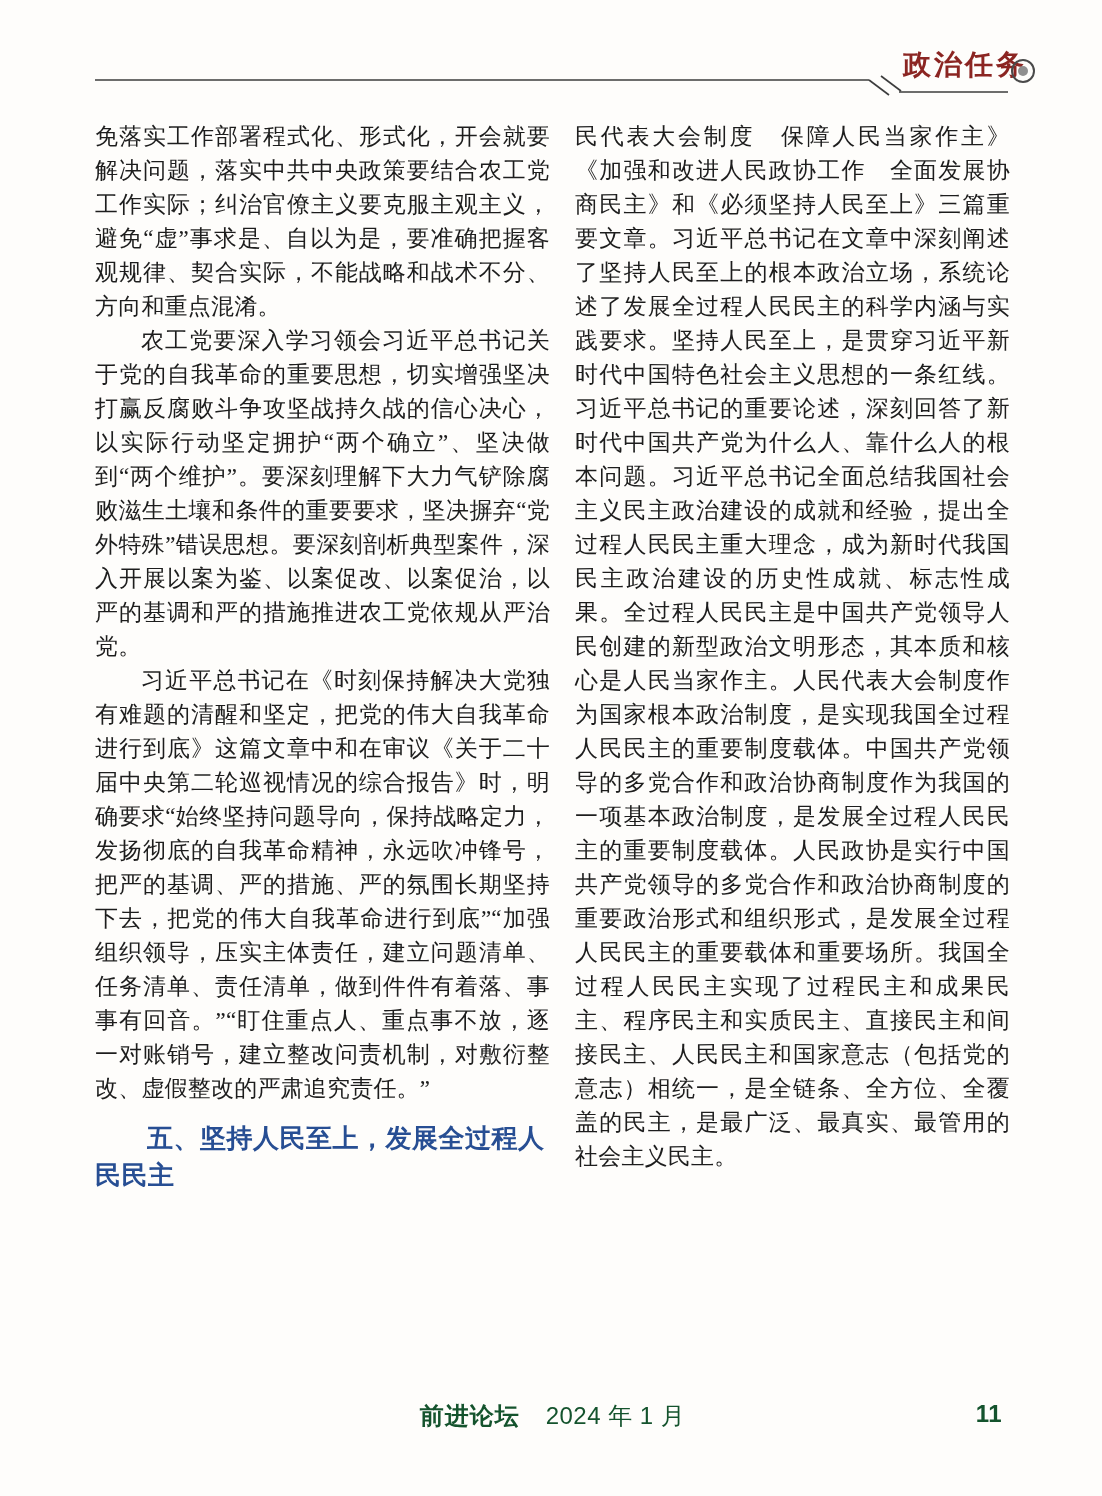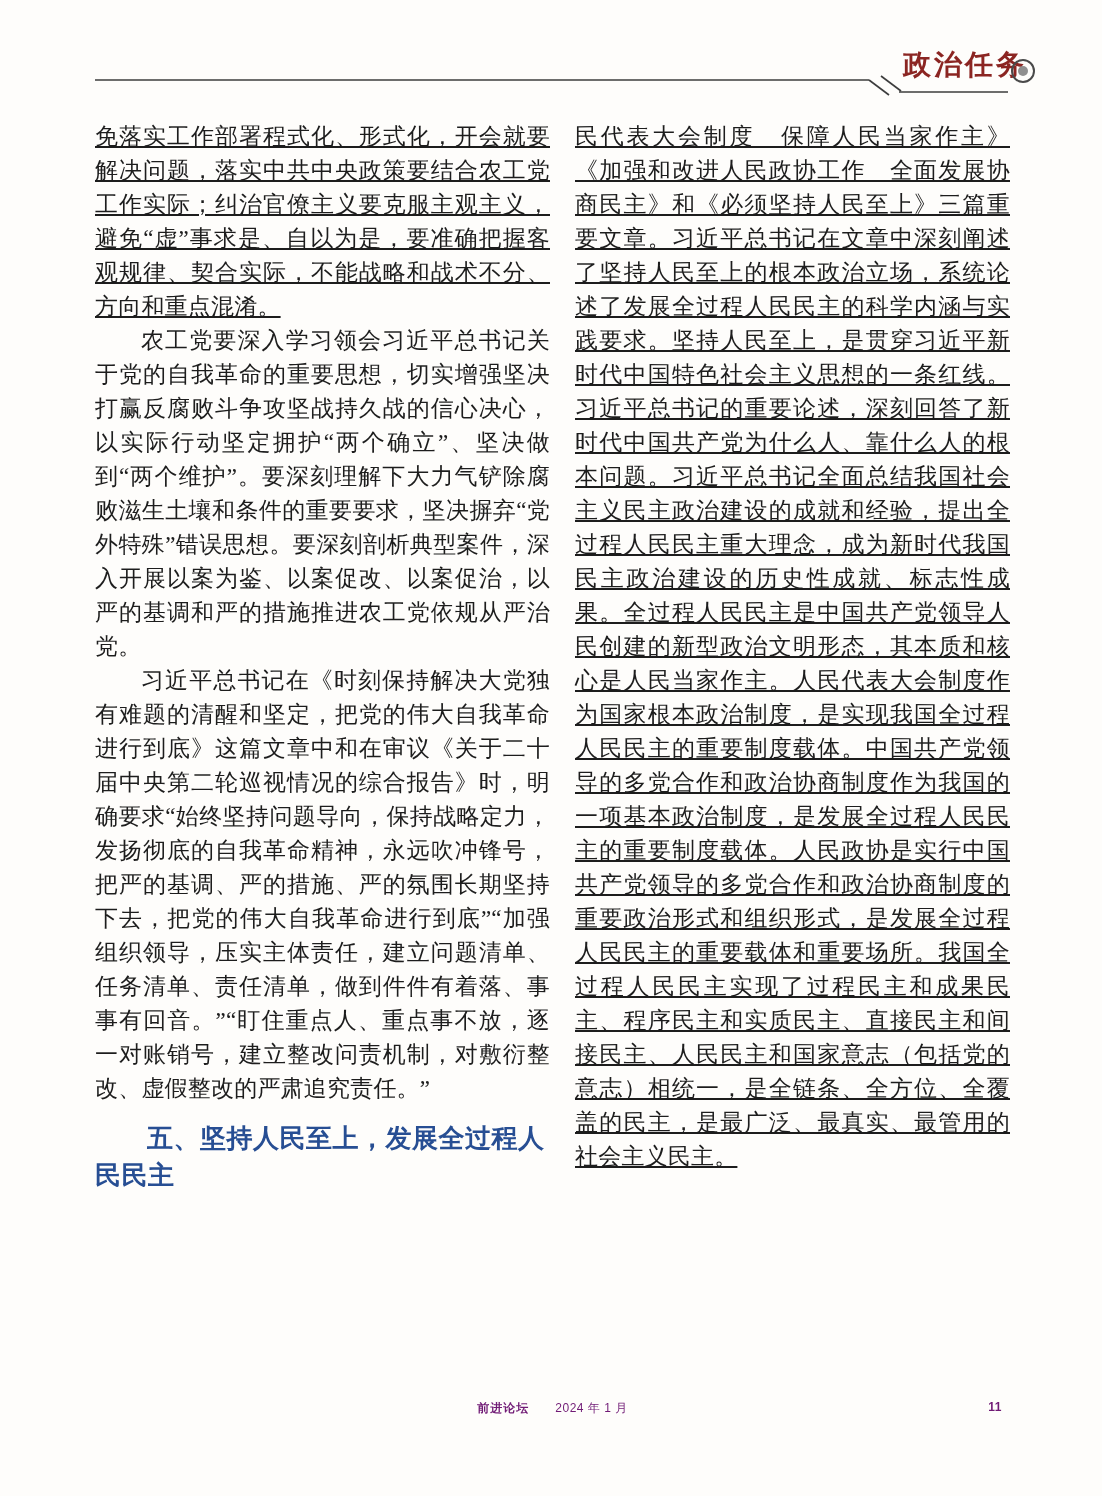--- a/index.html
+++ b/index.html
@@ -40,41 +40,41 @@
   .col{display:block;}
   .col-left{width:455px;}
   .col-right{width:435px;}
   p.body{
     margin:0;
     font-size:23px;line-height:34px;
     text-align:justify;
     text-indent:2em;
     letter-spacing:0.2px;
   }
-  p.no-indent{text-indent:0;text-decoration:underline;}
+  p.no-indent{text-indent:0;}
   h2.section-heading{
     margin:14px 0 10px 0;
     font-family:"Liberation Sans","DejaVu Sans",sans-serif;
     font-weight:bold;
     font-size:26px;line-height:37px;
     color:var(--heading-color);
     text-indent:2em;
     text-align:left;
     letter-spacing:0.5px;
   }
   p.editor{
     margin:16px 0 0 0;
     font-size:23px;line-height:34px;
     text-align:right;text-indent:0;
     letter-spacing:1px;
   }
   .footer{
     position:absolute;left:95px;top:1400px;width:915px;height:30px;
     font-family:"Liberation Sans","DejaVu Sans",sans-serif;
-    font-size:12px;color:#701a75;
+    font-size:24px;color:#14532d;
   }
   .footer-center{
     position:absolute;left:0;right:0;top:0;
     display:flex;justify-content:center;gap:26px;
   }
   .footer-journal{font-weight:600;letter-spacing:1px;}
   .footer-issue{letter-spacing:0.5px;}
   .footer-page{
     position:absolute;right:8px;top:0;
     font-weight:600;letter-spacing:0.5px;

